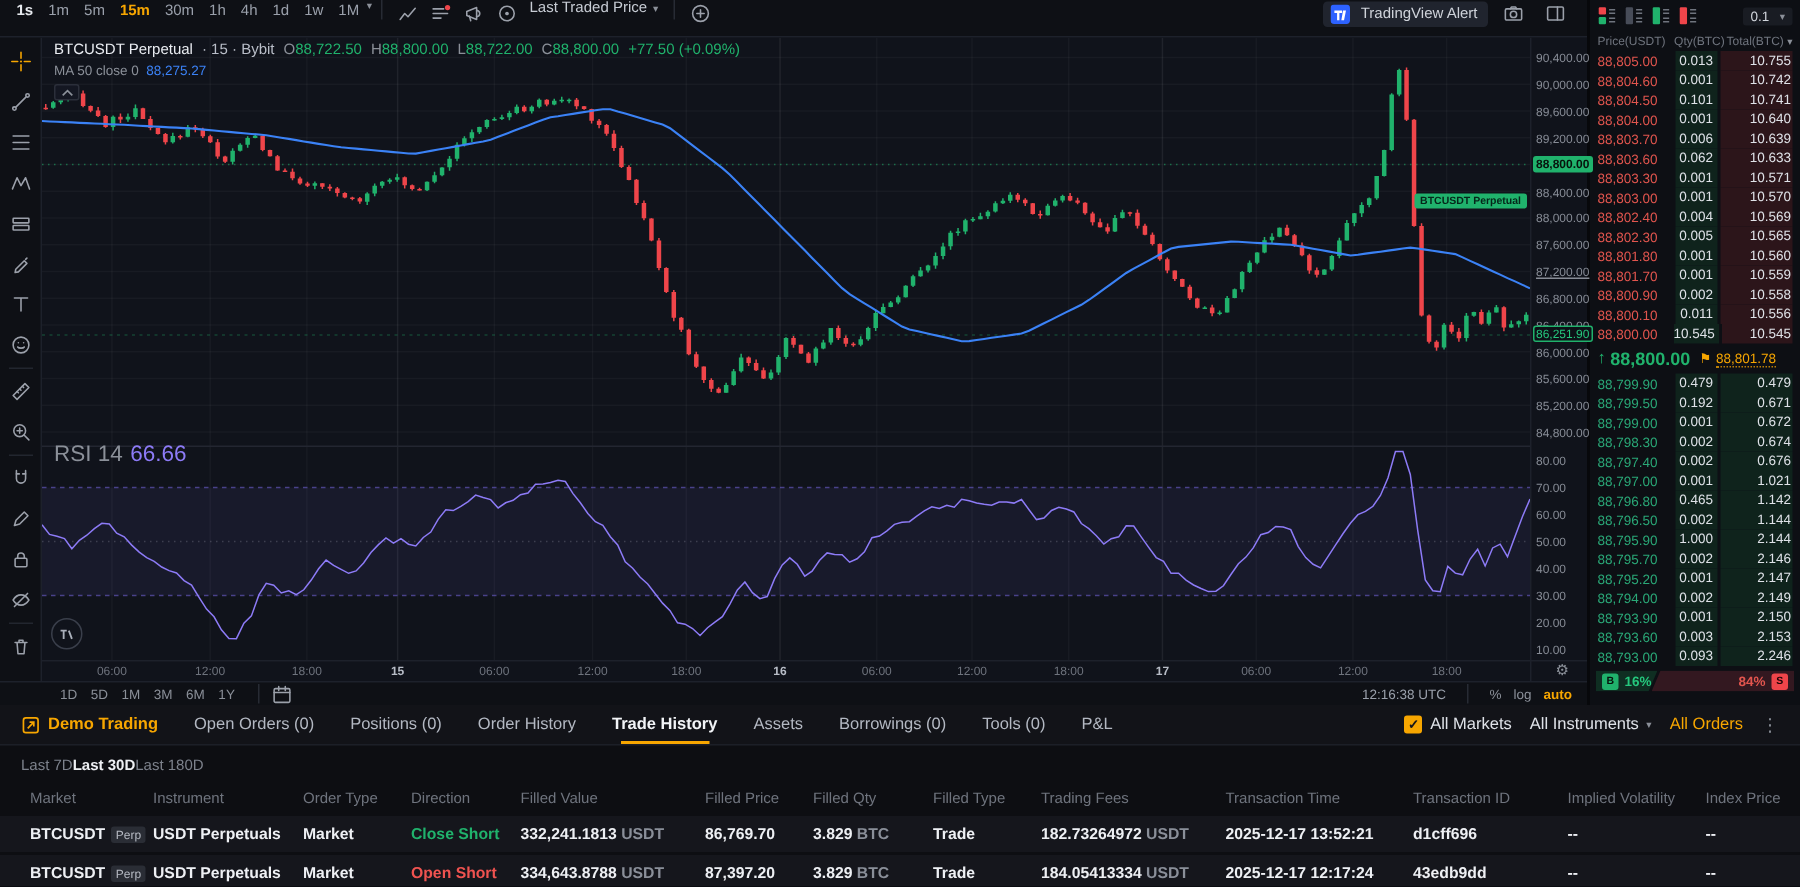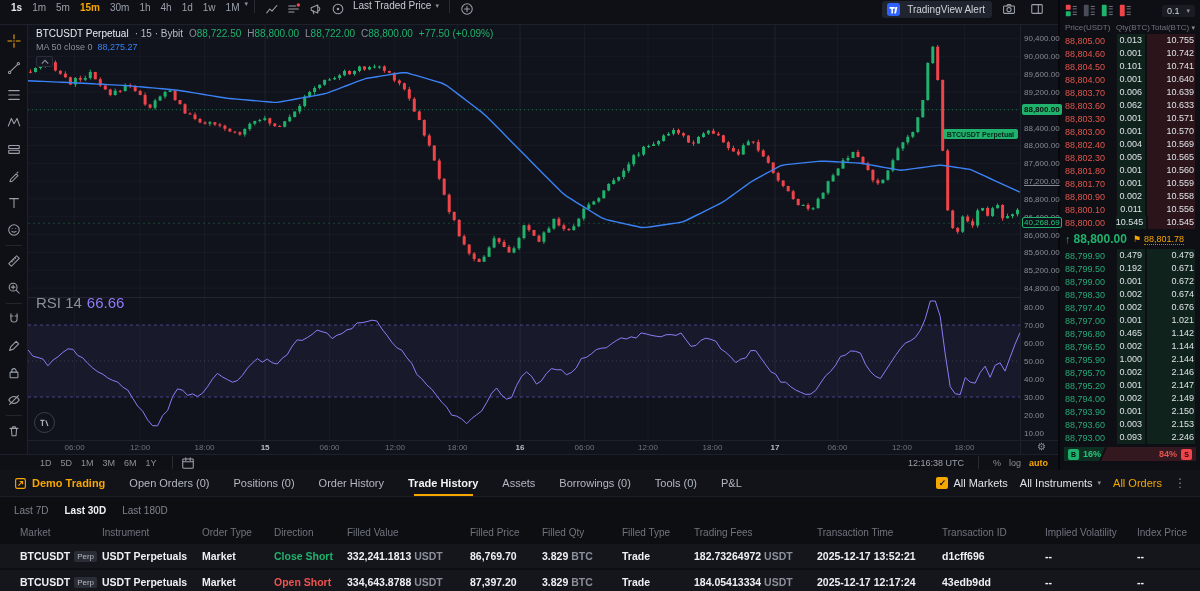--- a/index.html
+++ b/index.html
@@ -79,21 +79,21 @@
   .bp-tabs{height:27px;display:flex;align-items:center;gap:8px;padding:0 14px;border-bottom:1px solid #1c1f27;background:#121318;}
   .bp-tab{font-size:11px;color:#b3b8c2;position:relative;height:100%;display:flex;align-items:center;gap:5px;cursor:pointer;white-space:nowrap;}
   .bp-tab.active{color:#f2f4f7;font-weight:700;}
   .bp-tab.active::after{content:"";position:absolute;left:8%;right:8%;bottom:0;height:2px;background:#f7a600;}
   .bp-tab.demo{color:#f7a600;font-weight:700;}
   .bp-right{margin-left:auto;display:flex;align-items:center;gap:12px;font-size:11px;color:#dfe2e8;}
   .chk{width:12px;height:12px;background:#f7a600;border-radius:2px;display:flex;align-items:center;justify-content:center;color:#14161b;font-size:9px;font-weight:700;cursor:pointer;}
   .ctrl{display:flex;align-items:center;gap:5px;cursor:pointer;}
   .all-orders{color:#f7a600;cursor:pointer;}
   .dots{color:#8b9099;cursor:pointer;font-size:12px;}
-  .bp-filters{height:20px;display:flex;gap:16px;align-items:center;padding:0 14px;font-size:10px;color:#7d828c;margin-top:3px;text-align:center;}
+  .bp-filters{height:20px;display:flex;align-items:center;padding:0 14px;font-size:10px;color:#7d828c;margin-top:3px;text-align:center;}
   .bp-filter{cursor:pointer;white-space:nowrap;}
   .bp-filter.active{color:#eef0f4;font-weight:700;}
   .tbl-head,.tbl-row{display:grid;grid-template-columns:82px 100px 72px 73px 123px 72px 80px 72px 123px 125px 103px 92px 1fr;padding-left:20px;align-items:center;}
   .tbl-head{height:20px;font-size:10px;color:#6f747e;margin-top:2px;}
   .tbl-row{height:24px;background:#15161c;font-size:10.5px;color:#eef0f4;margin-top:2px;font-weight:700;}
   .unit{color:#8a8f99;font-weight:700;}
   .dir-close{color:#20b26c;}
   .dir-open{color:#ef5350;}
   .perp{background:#2a2d35;color:#b6bac3;font-size:8px;padding:1px 3px;border-radius:2px;margin-left:4px;font-weight:400;}
   .mcell{display:flex;align-items:center;}
@@ -368,21 +368,21 @@
         <span class="pa-tick" style="top: 259.082px;">84,800.00</span>
         <span class="pa-tick" style="top: 278px;">80.00</span>
         <span class="pa-tick" style="top: 296px;">70.00</span>
         <span class="pa-tick" style="top: 314px;">60.00</span>
         <span class="pa-tick" style="top: 332px;">50.00</span>
         <span class="pa-tick" style="top: 350px;">40.00</span>
         <span class="pa-tick" style="top: 368px;">30.00</span>
         <span class="pa-tick" style="top: 386px;">20.00</span>
         <span class="pa-tick" style="top: 404px;">10.00</span>
         <span class="pa-last" style="top: 78.7213px;">88,800.00</span>
-        <span class="pa-sub" style="top: 192.342px;">40,268.69</span>
+        <span class="pa-sub" style="top: 192.342px;">86,251.90</span>
       </div>
 
     <div class="axis-row" id="time-axis">
       <span class="gear">⚙</span>
     <span class="t-label" style="left: 74.624px;">06:00</span>
         <span class="t-label" style="left: 140.096px;">12:00</span>
         <span class="t-label" style="left: 204.576px;">18:00</span>
         <span class="t-label day" style="left: 265.088px;">15</span>
         <span class="t-label" style="left: 329.568px;">06:00</span>
         <span class="t-label" style="left: 395.04px;">12:00</span>

